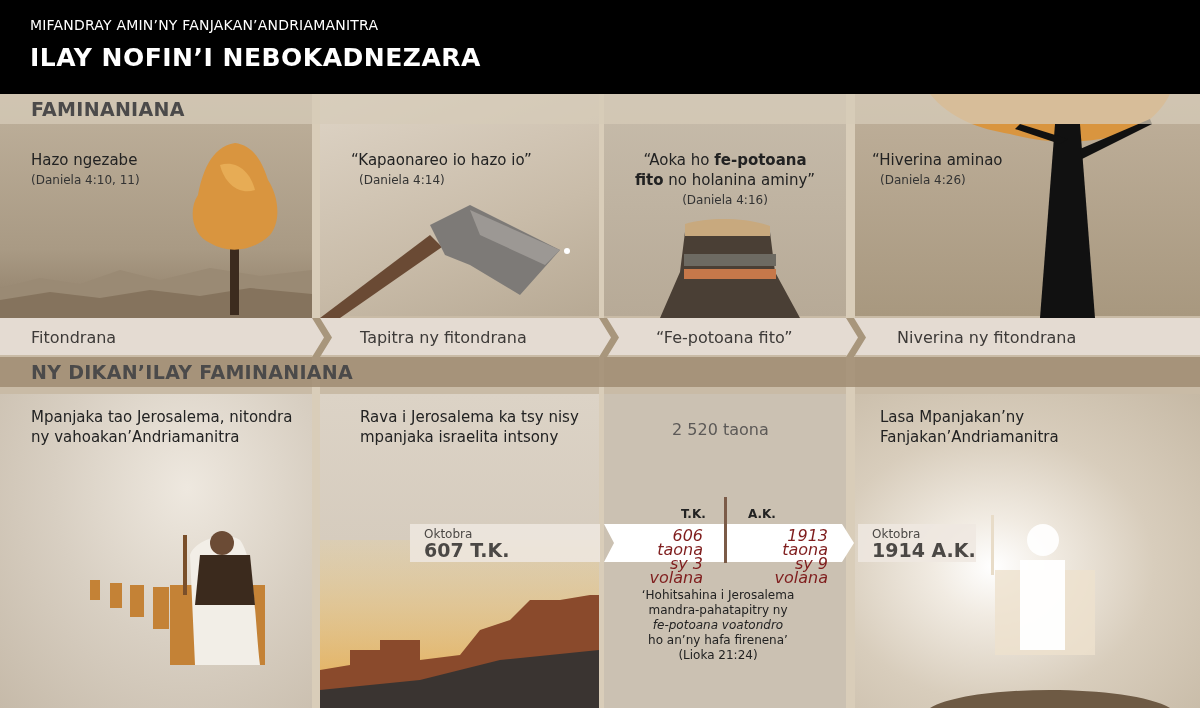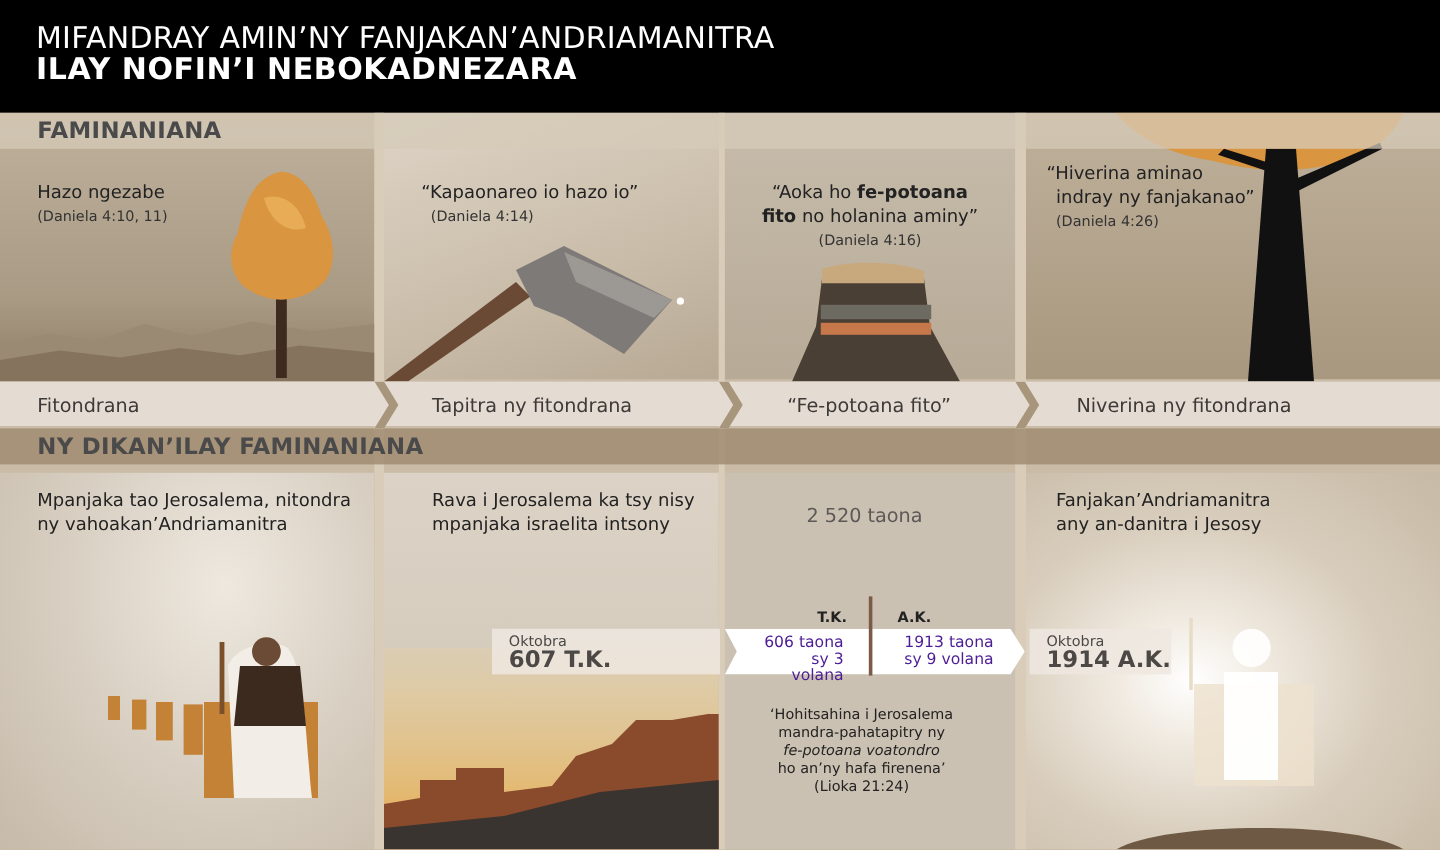--- a/index.html
+++ b/index.html
@@ -1,20 +1,20 @@
 <!DOCTYPE html>
 <html><head>
 <meta charset="utf-8">
 <style>
   * { box-sizing: border-box; margin: 0; padding: 0; }
   html, body { width: 1200px; height: 708px; overflow: hidden; background: #c9bba6; }
   body { font-family: "DejaVu Sans", "Liberation Sans", sans-serif; position: relative; }
 
   .header { position: absolute; left: 0; top: 0; width: 1200px; height: 94px; background: #000; }
-  .header .sup { position: absolute; left: 30px; top: 17px; color: #fff; font-size: 25px; letter-spacing: 0.2px; font-weight: normal; }
+  .header .sup { position: absolute; left: 30px; top: 17px; color: #fff; font-size: 14px; letter-spacing: 0.2px; font-weight: normal; }
   .header .main { position: absolute; left: 30px; top: 43px; color: #fff; font-size: 25px; font-weight: bold; letter-spacing: 0.5px; }
 
   .col { position: absolute; top: 94px; height: 614px; overflow: hidden; }
   .col1 { left: 0; width: 312px; }
   .col2 { left: 320px; width: 279px; }
   .col3 { left: 604px; width: 242px; }
   .col4 { left: 855px; width: 345px; }
   .sep { position: absolute; top: 94px; height: 614px; background: #d9cdb9; }
   .sep1 { left: 312px; width: 8px; }
   .sep2 { left: 599px; width: 5px; }
@@ -44,21 +44,21 @@
   .txt { position: absolute; color: #222; font-size: 15px; line-height: 20px; }
   .ref { font-size: 12px; color: #333; }
 
   .fig { position: absolute; }
 
   .date-box { position: absolute; top: 524px; height: 38px; background: rgba(238,232,224,0.85); }
   .date-box .m { position: absolute; left: 14px; top: 3px; font-size: 12px; color: #4b4845; }
   .date-box .y { position: absolute; left: 14px; top: 15px; font-size: 19px; font-weight: bold; color: #4b4845; }
 
   .mid-arrow { position: absolute; left: 604px; top: 524px; width: 250px; height: 38px; }
-  .mid-text { position: absolute; font-size: 13px; color: #4c1d95; line-height: 14px; text-align: right; }
+  .mid-text { position: absolute; font-size: 16px; color: #7f1d1d; line-height: 14px; text-align: right; font-style: italic; }
   .mid-text.r { text-align: right; }
   .era { position: absolute; font-size: 12px; font-weight: bold; color: #222; }
   .divline { position: absolute; left: 724px; top: 497px; width: 3px; height: 66px; background: #7b5b48; }
 
   .big-years { position: absolute; left: 672px; top: 420px; font-size: 16px; color: #5c5957; }
   .luke { position: absolute; left: 604px; top: 588px; width: 228px; text-align: center; font-size: 12px; line-height: 15px; color: #222; }
 </style>
 </head>
 <body>
 
@@ -160,23 +160,22 @@
 </div>
 <div class="txt" style="left:351px;top:150px">
   <div>“Kapaonareo io hazo io”</div>
   <div class="ref" style="padding-left:8px">(Daniela 4:14)</div>
 </div>
 <div class="txt" style="left:604px;top:150px;width:242px;text-align:center">
   <div><span>“Aoka ho </span><b>fe-potoana</b></div>
   <div><b>fito</b><span> no holanina aminy”</span></div>
   <div class="ref">(Daniela 4:16)</div>
 </div>
-<div class="txt" style="left:872px;top:134px">
+<div class="txt" style="left:872px;top:150px">
   <div>“Hiverina aminao</div>
-  <div style="padding-left:8px">indray ny fanjakanao”</div>
   <div class="ref" style="padding-left:8px">(Daniela 4:26)</div>
 </div>
 
 <div class="band">
   <span class="band-item" style="left:31px">Fitondrana</span>
   <span class="band-item" style="left:360px">Tapitra ny fitondrana</span>
   <span class="band-item" style="left:656px">“Fe-potoana fito”</span>
   <span class="band-item" style="left:897px">Niverina ny fitondrana</span>
 </div>
 <svg class="chev" style="left:310px" viewBox="0 0 22 39">
@@ -196,22 +195,22 @@
 <div class="txt" style="left:31px;top:407px">
   <div>Mpanjaka tao Jerosalema, nitondra</div>
   <div>ny vahoakan’Andriamanitra</div>
 </div>
 <div class="txt" style="left:360px;top:407px">
   <div>Rava i Jerosalema ka tsy nisy</div>
   <div>mpanjaka israelita intsony</div>
 </div>
 <div class="big-years">2 520 taona</div>
 <div class="txt" style="left:880px;top:407px">
+  <div>Lasa Mpanjakan’ny</div>
   <div>Fanjakan’Andriamanitra</div>
-  <div>any an-danitra i Jesosy</div>
 </div>
 
 <div class="date-box" style="left:410px;width:190px">
   <span class="m">Oktobra</span>
   <span class="y">607 T.K.</span>
 </div>
 <svg class="mid-arrow" viewBox="0 0 250 38">
   <path d="M0 0 L238 0 L250 19 L238 38 L0 38 L10 19 Z" fill="#ffffff"></path>
 </svg>
 <div class="divline"></div>

